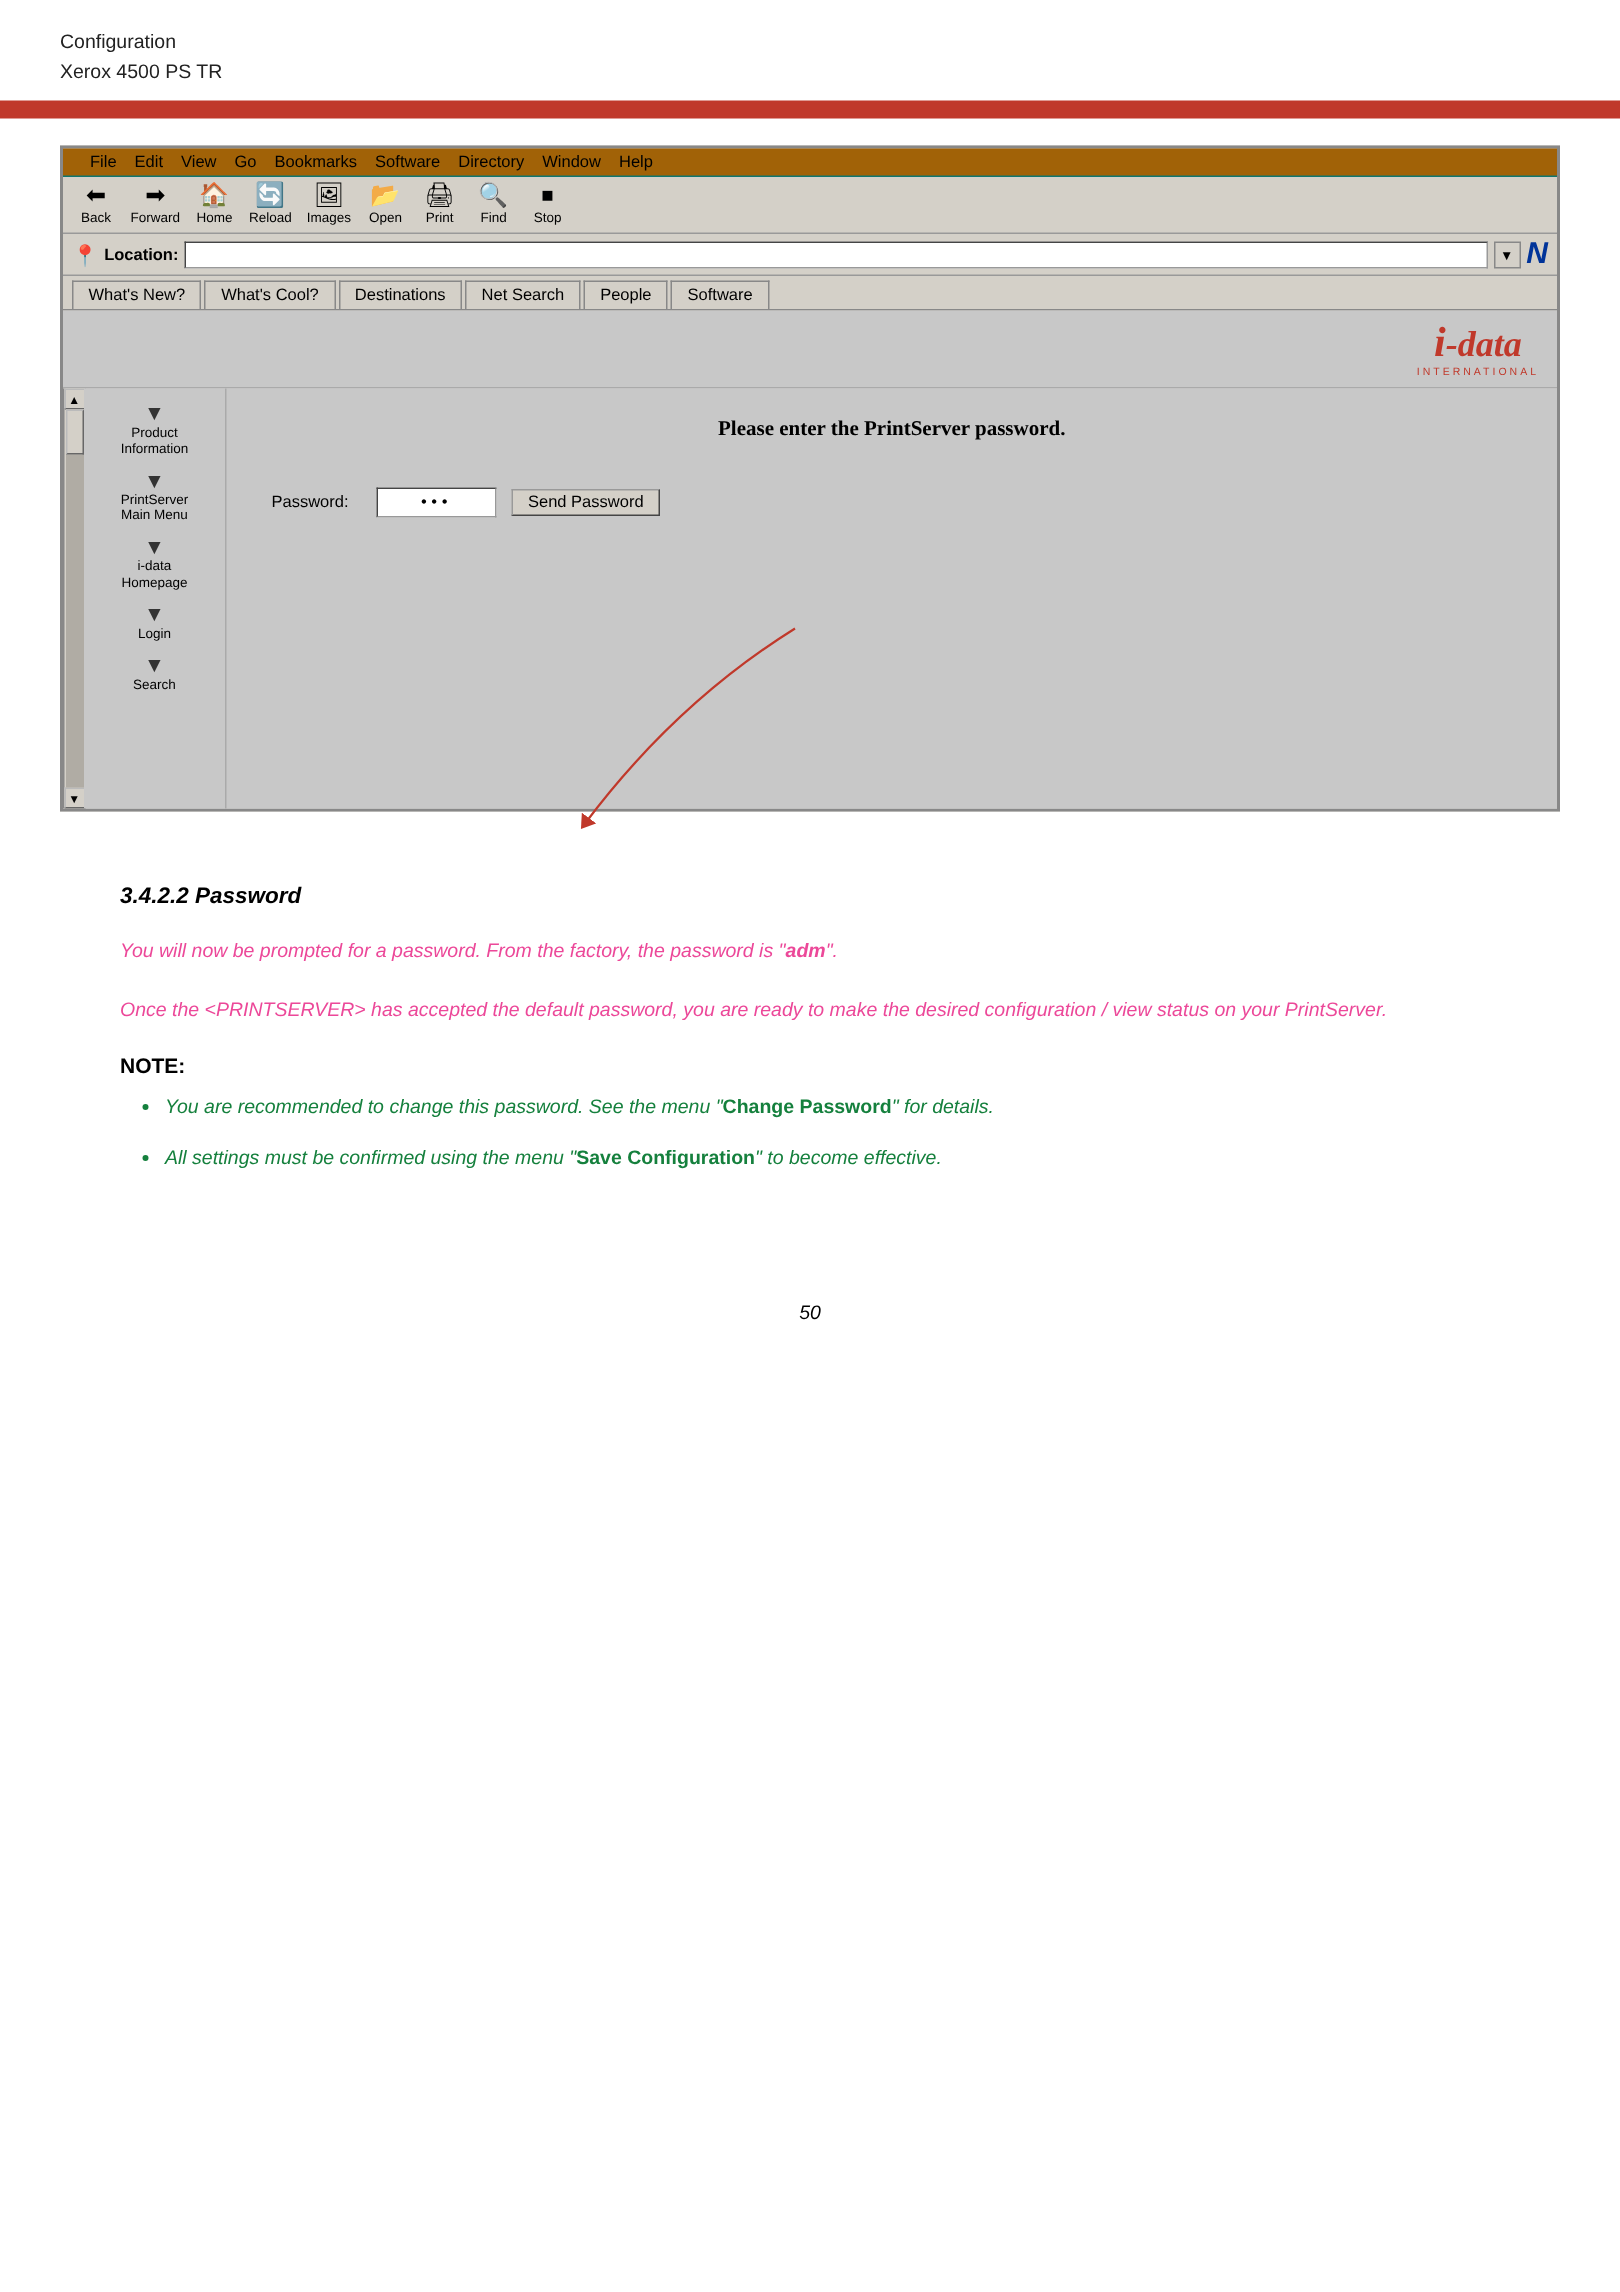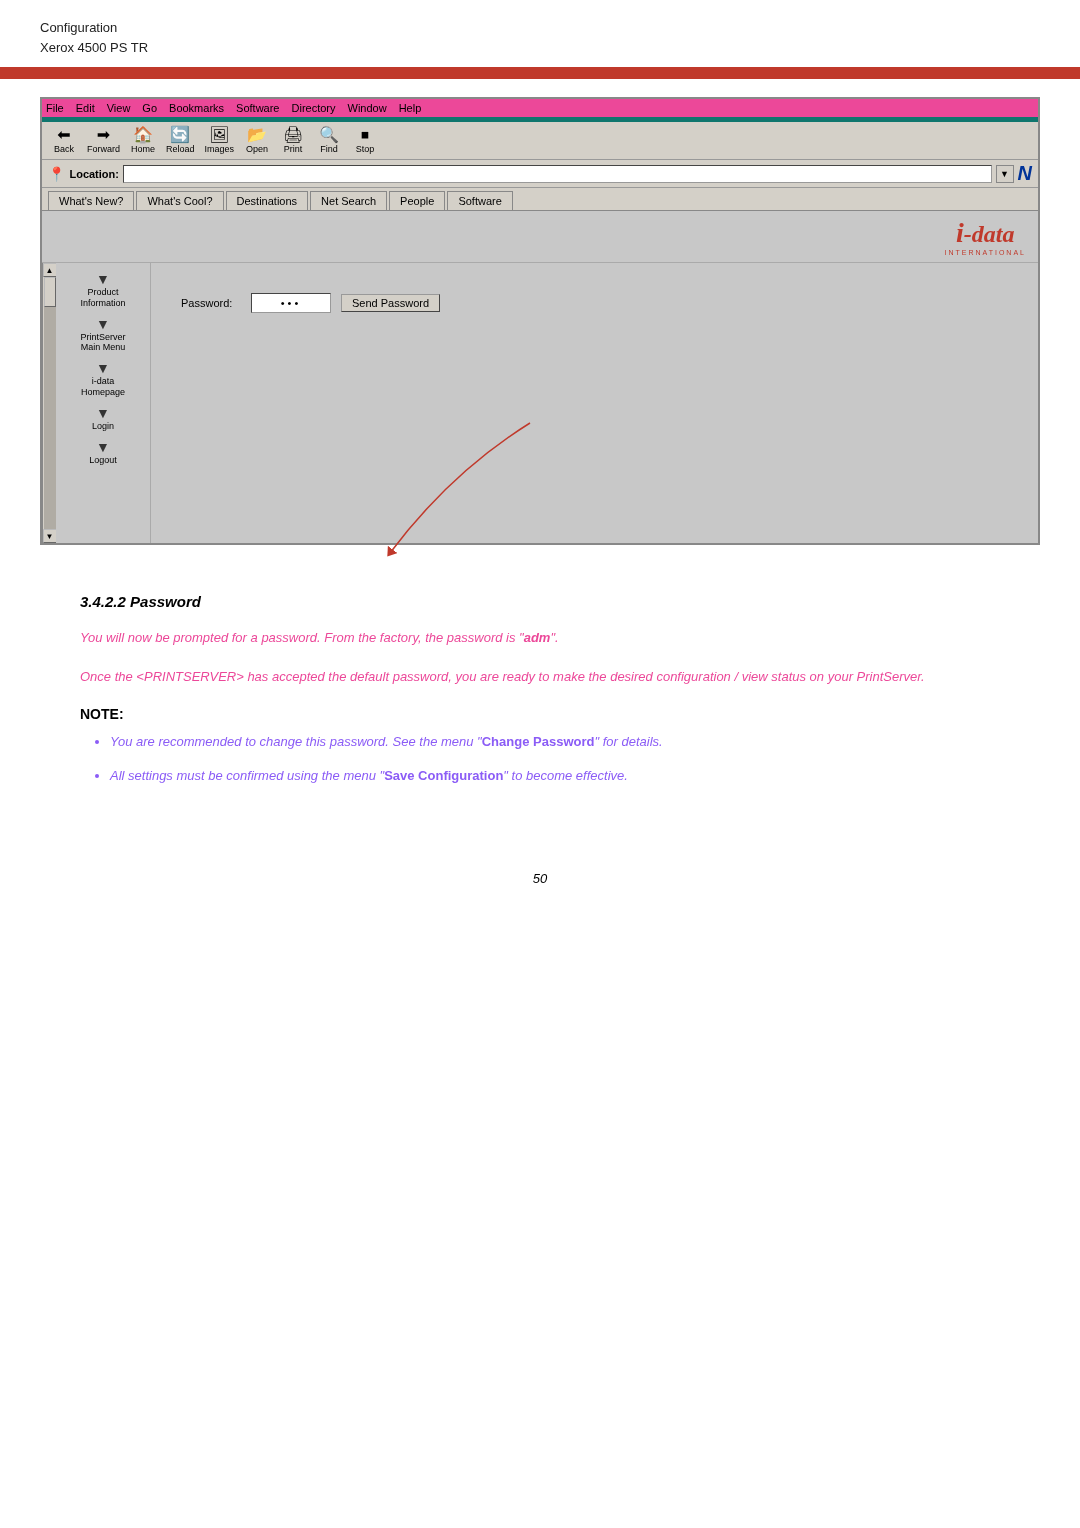--- a/index.html
+++ b/index.html
@@ -32,24 +32,24 @@
       border: 2px solid #888;
       background: #d4d0c8;
       font-family: 'Arial', sans-serif;
       font-size: 11px;
     }
 
     
     .browser-menubar {
       display: flex;
       gap: 12px;
-      padding: 3px 2px;
-      background: #ec4899;
-      font-size: 11px;
-      border-bottom: 5px solid #0f766e;
+      padding: 3px 16px;
+      background: #a16207;
+      font-size: 11px;
+      border-bottom: 1px solid #0f766e;
     }
     .browser-menubar span {
       cursor: default;
       color: #000;
     }
     .browser-menubar span:first-child { margin-left: 2px; }
 
     
     .browser-toolbar {
       display: flex;
@@ -294,21 +294,21 @@
       color: #000;
       margin-bottom: 10px;
     }
     .note-list {
       list-style: disc;
       padding-left: 30px;
     }
     .note-list li {
       font-size: 13px;
       font-style: italic;
-      color: #8b5cf6;
+      color: #15803d;
       line-height: 1.6;
       margin-bottom: 14px;
     }
     .note-list li .bold {
       font-weight: bold;
       font-style: normal;
     }
 
     
     .page-number {
@@ -431,25 +431,26 @@
       <div class="sidebar-item">
         <span class="sidebar-arrow">▼</span>
         <span class="sidebar-label">i-data<br>Homepage</span>
       </div>
       <div class="sidebar-item">
         <span class="sidebar-arrow">▼</span>
         <span class="sidebar-label">Login</span>
       </div>
       <div class="sidebar-item">
         <span class="sidebar-arrow">▼</span>
-        <span class="sidebar-label">Logout</span>
+        <span class="sidebar-label">Search</span>
       </div>
     </div>
 
     <div class="main-panel">
+      <div class="login-subtitle">Please enter the PrintServer password.</div>
       <div class="password-row">
         <span class="password-label">Password:</span>
         <input class="password-input" type="password" value="adm" style="">
         <button class="send-btn">Send Password</button>
       </div>
     </div>
   </div>
 </div>
 
 <div style="position:relative; height:0; overflow:visible;">

